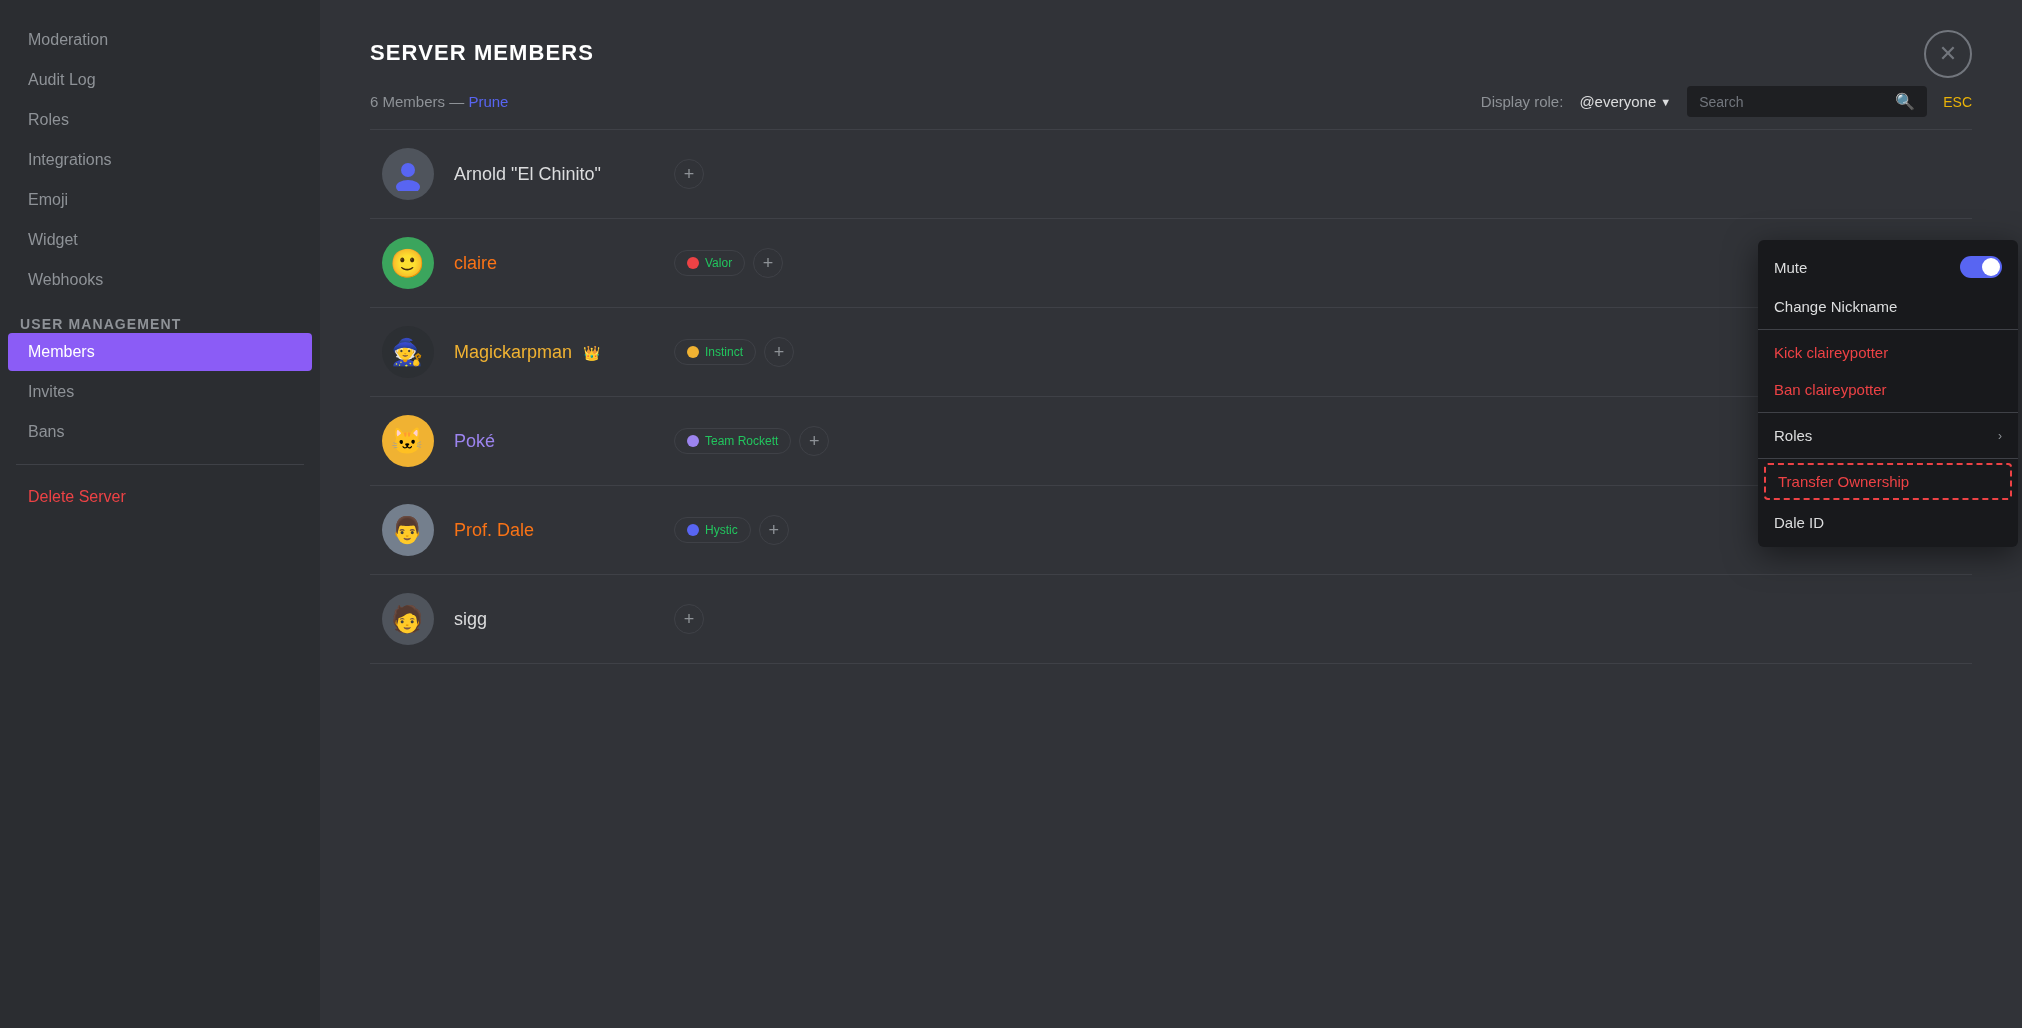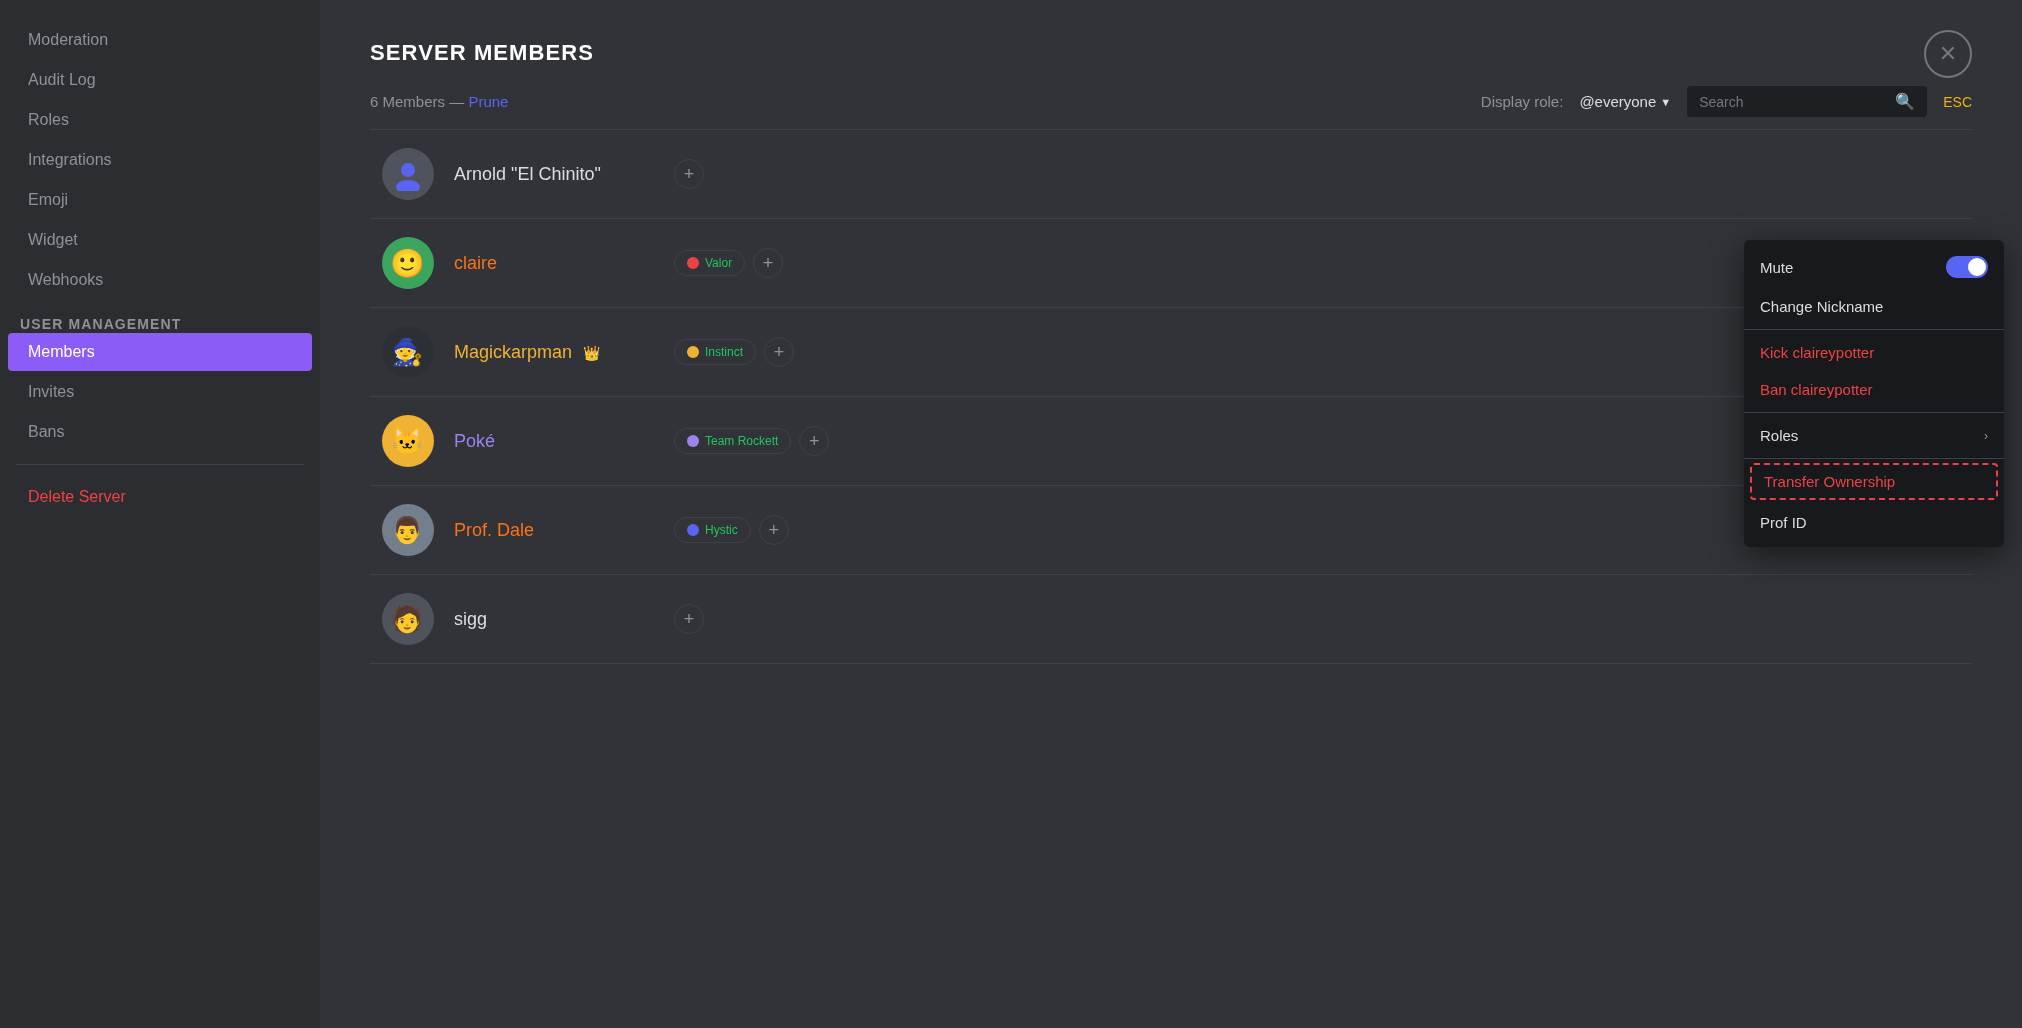--- a/index.html
+++ b/index.html
@@ -257,21 +257,21 @@
       align-items: center;
       justify-content: center;
       cursor: pointer;
       color: #72767d;
       font-size: 20px;
     }
 
     
     .context-menu {
       position: absolute;
-      right: 18px;
+      right: 4px;
       top: 240px;
       width: 260px;
       background: #18191c;
       border-radius: 6px;
       padding: 6px 0;
       z-index: 100;
       box-shadow: 0 8px 32px rgba(0,0,0,0.5);
     }
     .context-menu-item {
       padding: 10px 16px;
@@ -521,17 +521,17 @@
       <span class="chevron">›</span>
     </div>
 
     <div class="context-menu-divider"></div>
 
     <div class="context-menu-item transfer">
       <span>Transfer Ownership</span>
     </div>
 
     <div class="context-menu-item">
-      <span>Prof ID</span>
+      <span>Dale ID</span>
     </div>
   </div>
 
 </div>
 
 </body></html>

